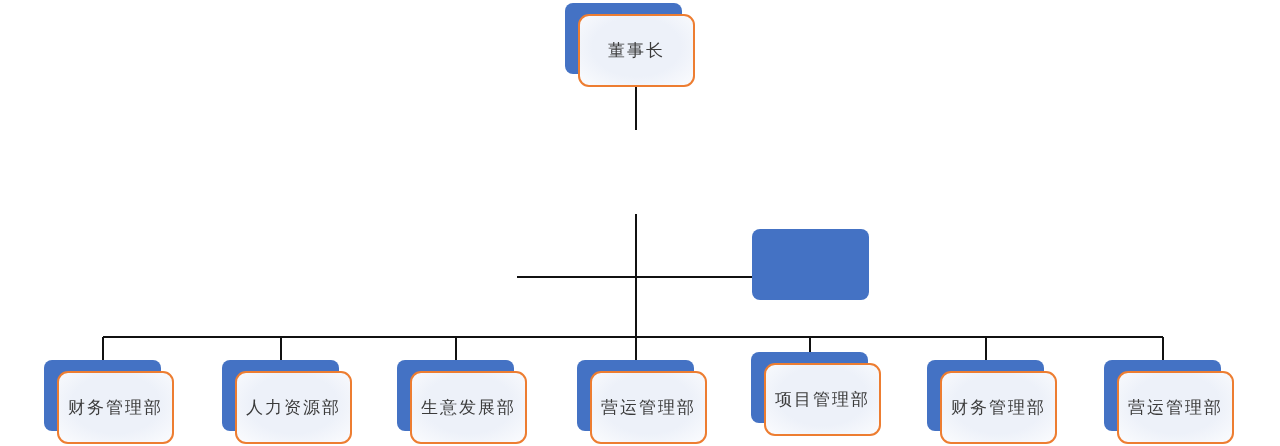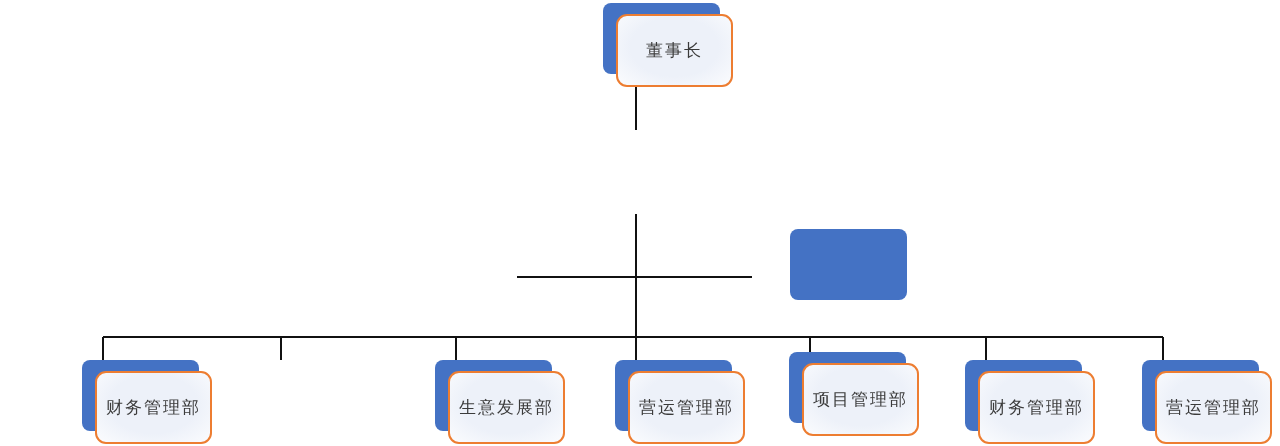--- a/index.html
+++ b/index.html
@@ -23,21 +23,20 @@
     height: 446px;
   }
   .connectors line {
     stroke: var(--line, #111111);
     stroke-width: 2;
   }
   .node {
     position: absolute;
     width: 130px;
     height: 84px;
-    margin-left: 38px;
   }
   .node-shadow {
     position: absolute;
     left: 0;
     top: 0;
     width: 117px;
     height: 71px;
     background: var(--shadow, #4472C4);
     border-radius: 8px;
   }
@@ -95,20 +94,26 @@
     <div class="node-shadow"></div>
   </div>
 
   <div class="node" style="left:44px;top:360px">
     <div class="node-shadow"></div>
     <div class="node-box">
       <span class="node-label">财务管理部</span>
     </div>
   </div>
 
+  <div class="node" style="left:222px;top:360px">
+    <div class="node-shadow"></div>
+    <div class="node-box">
+      <span class="node-label">人力资源部</span>
+    </div>
+  </div>
 
   <div class="node" style="left:397px;top:360px">
     <div class="node-shadow"></div>
     <div class="node-box">
       <span class="node-label">生意发展部</span>
     </div>
   </div>
 
   <div class="node" style="left:577px;top:360px">
     <div class="node-shadow"></div>

